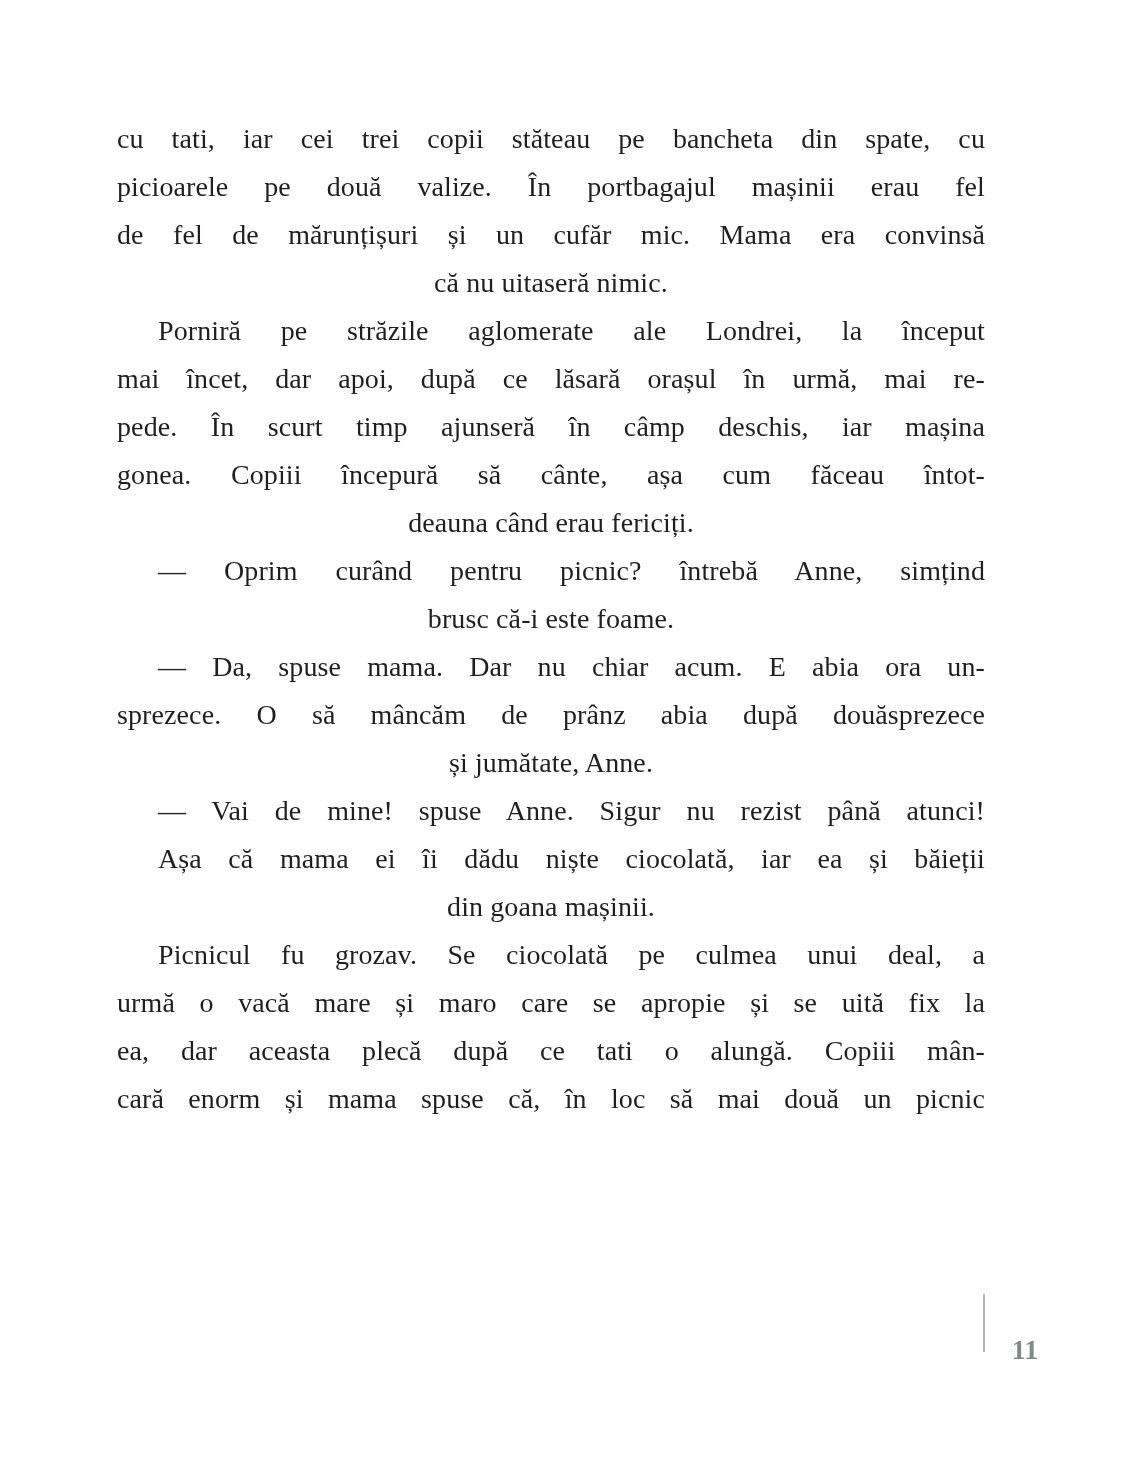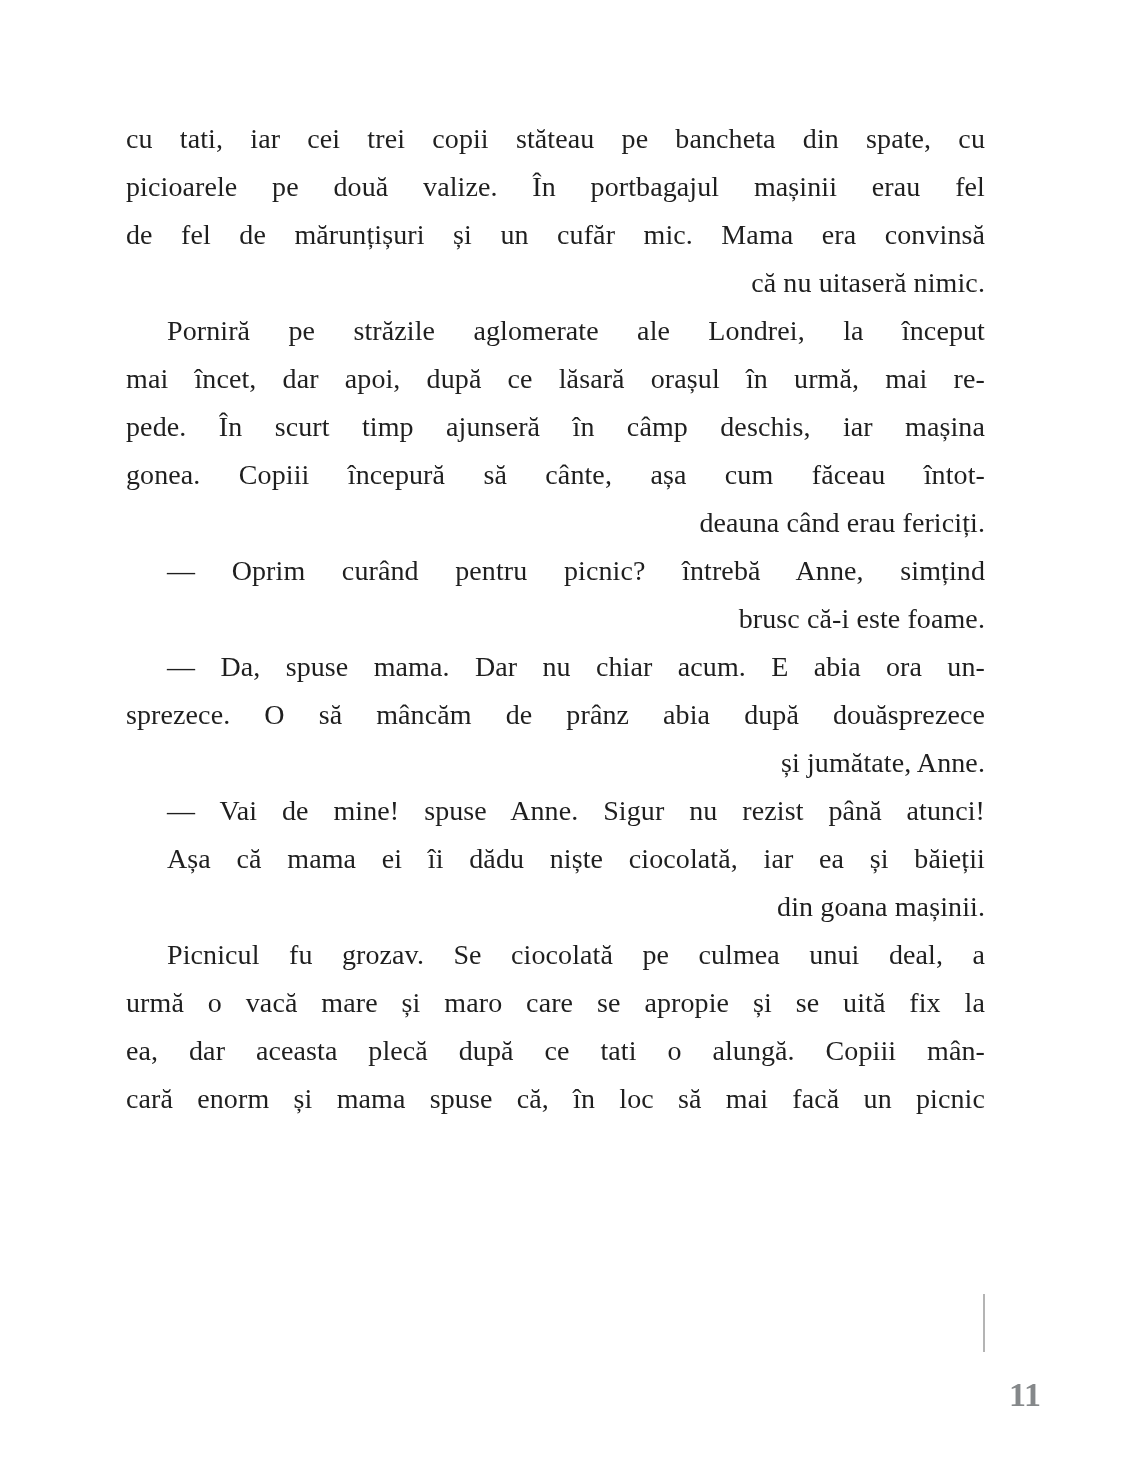--- a/index.html
+++ b/index.html
@@ -20,50 +20,49 @@
     top: 115px;
     width: 868px;
     color: #1f1f1f;
     font-size: 28px;
     letter-spacing: 0.1px;
   }
   .line {
     height: 48px;
     line-height: 48px;
     white-space: normal;
-    text-align: right;
+    text-align: center;
   }
   
   .line.j {
     text-align: justify;
     text-align-last: justify;
-    margin-left: 9px;
   }
   
   .line.ind {
     padding-left: 41px;
   }
   .line.ind.j {
     text-align: justify;
     text-align-last: justify;
   }
   .footer-rule {
     position: absolute;
     left: 983px;
     top: 1294px;
     width: 2px;
     height: 58px;
     background: #b4b4b4;
   }
   .page-number {
     position: absolute;
     left: 1003px;
-    top: 1380px;
+    top: 1335px;
     width: 44px;
-    font-size: 34px;
+    font-size: 28px;
     line-height: 30px;
     font-weight: bold;
     color: #85888a;
     text-align: center;
   }
 </style>
 </head>
 <body>
 
 <div class="text-block">
@@ -80,17 +79,17 @@
   <div class="line">brusc că-i este foame.</div>
   <div class="line ind j">— Da, spuse mama. Dar nu chiar acum. E abia ora un-</div>
   <div class="line j">sprezece. O să mâncăm de prânz abia după douăsprezece</div>
   <div class="line">și jumătate, Anne.</div>
   <div class="line ind j">— Vai de mine! spuse Anne. Sigur nu rezist până atunci!</div>
   <div class="line ind j">Așa că mama ei îi dădu niște ciocolată, iar ea și băieții</div>
   <div class="line">din goana mașinii.</div>
   <div class="line ind j">Picnicul fu grozav. Se ciocolată pe culmea unui deal, a</div>
   <div class="line j">urmă o vacă mare și maro care se apropie și se uită fix la</div>
   <div class="line j">ea, dar aceasta plecă după ce tati o alungă. Copiii mân-</div>
-  <div class="line j">cară enorm și mama spuse că, în loc să mai facă un picnic</div>
+  <div class="line j">cară enorm și mama spuse că, în loc să mai două un picnic</div>
 </div>
 
 <div class="footer-rule"></div>
 <div class="page-number">11</div>
 
 </body></html>

